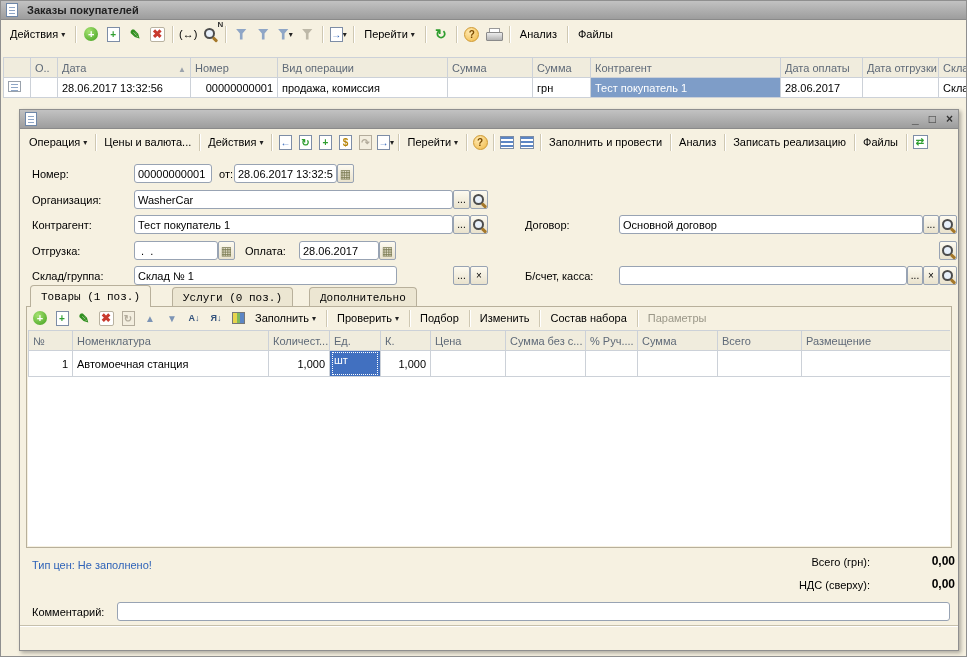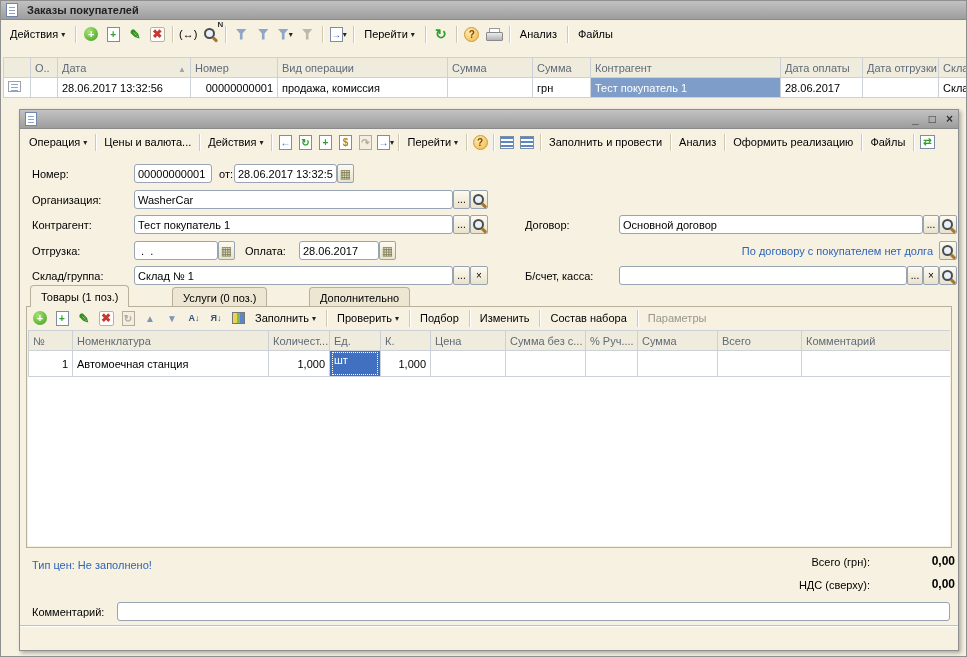--- a/index.html
+++ b/index.html
@@ -72,21 +72,21 @@
   .inp{position:absolute;height:19px;border:1px solid #98a3b3;border-radius:3px;background:#fff;
        font:11px "Liberation Sans",sans-serif;padding:0 3px;}
   .sq{position:absolute;height:19px;border:1px solid #98a3b3;border-radius:2px;
       background:linear-gradient(#fdfaf0,#e9e2cd);display:flex;align-items:center;justify-content:center;
       font-size:10px;cursor:default;}
   .cal{color:#7a7a52;font-size:12px;}
   .link{color:#2f63b8;}
   
   .tab{position:absolute;top:177px;height:20px;border:1px solid #b8b09b;border-bottom:none;
        border-radius:4px 4px 0 0;background:#ece6d2;display:flex;align-items:center;justify-content:center;
-       padding:0 10px;z-index:2;}
+       padding:0 10px;z-index:2;font-family:Liberation Mono, monospace;}
   .tab.active{background:#f6f1e1;height:22px;top:175px;z-index:4;}
   .panel{position:absolute;left:6px;top:196px;width:926px;height:242px;border:1px solid #b8b09b;
          background:#f6f1e1;z-index:3;}
   .ptoolbar{position:absolute;left:0;top:0;right:0;height:22px;display:flex;align-items:center;padding:0 3px;gap:2px;}
   .gridwrap{position:absolute;left:1px;right:1px;top:23px;bottom:1px;background:#fff;overflow:hidden;}
   .gtable{border-collapse:collapse;table-layout:fixed;width:924px;background:#fff;}
   .gtable td,.gtable th{border:1px solid #ccd1d8;height:20px;padding:0 4px;overflow:hidden;white-space:nowrap;
                         font-weight:normal;text-align:left;}
   .gtable th{background:#f0ecdd;color:#5f6a78;}
   .gtable td.r{text-align:right;}
@@ -289,21 +289,21 @@
       <span class="sep"></span>
       <span class="tbtxt">
           <span>Заполнить и провести</span>
         </span>
       <span class="sep"></span>
       <span class="tbtxt">
           <span>Анализ</span>
         </span>
       <span class="sep"></span>
       <span class="tbtxt">
-          <span>Оформить реализацию</span>
+          <span>Записать реализацию</span>
         </span>
       <span class="sep"></span>
       <span class="tbtxt">
           <span>Файлы</span>
         </span>
       <span class="sep"></span>
       <span class="tbi">
           <span class="structico">⇄</span>
         </span>
     </div>
@@ -347,27 +347,26 @@
     <input class="inp" style="left: 114px; top: 131px; width: 84px;" value=" .  .">
     <span class="sq" style="left:198px;top:131px;width:17px">
         <span class="cal">▦</span>
       </span>
     <span class="lbl" style="left:225px;top:135px">Оплата:</span>
     <input class="inp" style="left: 279px; top: 131px; width: 80px;" value="28.06.2017">
     <span class="sq" style="left:359px;top:131px;width:17px">
         <span class="cal">▦</span>
       </span>
 
-    <span class="lbl link" style="left:600px;top:135px;width:313px;text-align:right">По договору с покупателем нет долга</span>
     <span class="sq" style="left:919px;top:131px;width:18px">
         <span class="mag"></span>
       </span>
 
     <span class="lbl" style="left:12px;top:160px">Склад/группа:</span>
-    <input class="inp" style="left: 114px; top: 156px; width: 319px;" value="Склад № 1">
+    <input class="inp" style="left: 114px; top: 156px; width: 263px;" value="Склад № 1">
     <span class="sq" style="left:433px;top:156px;width:17px">
         <span>...</span>
       </span>
     <span class="sq" style="left:450px;top:156px;width:18px">
         <span>×</span>
       </span>
 
     <span class="lbl" style="left:505px;top:160px">Б/счет, касса:</span>
     <input class="inp" style="left: 599px; top: 156px; width: 288px;" value="">
     <span class="sq" style="left:887px;top:156px;width:16px">
@@ -462,21 +461,21 @@
             <th>№</th>
             <th>Номенклатура</th>
             <th>Количест...</th>
             <th>Ед.</th>
             <th>К.</th>
             <th>Цена</th>
             <th>Сумма без с...</th>
             <th>% Руч....</th>
             <th>Сумма</th>
             <th>Всего</th>
-            <th>Комментарий</th>
+            <th>Размещение</th>
           </tr>
           <tr>
             <td class="r">1</td>
             <td>Автомоечная станция</td>
             <td class="r">1,000</td>
             <td>
                   <span class="unitcell">шт</span>
                 </td>
             <td class="r">1,000</td>
             <td></td>

